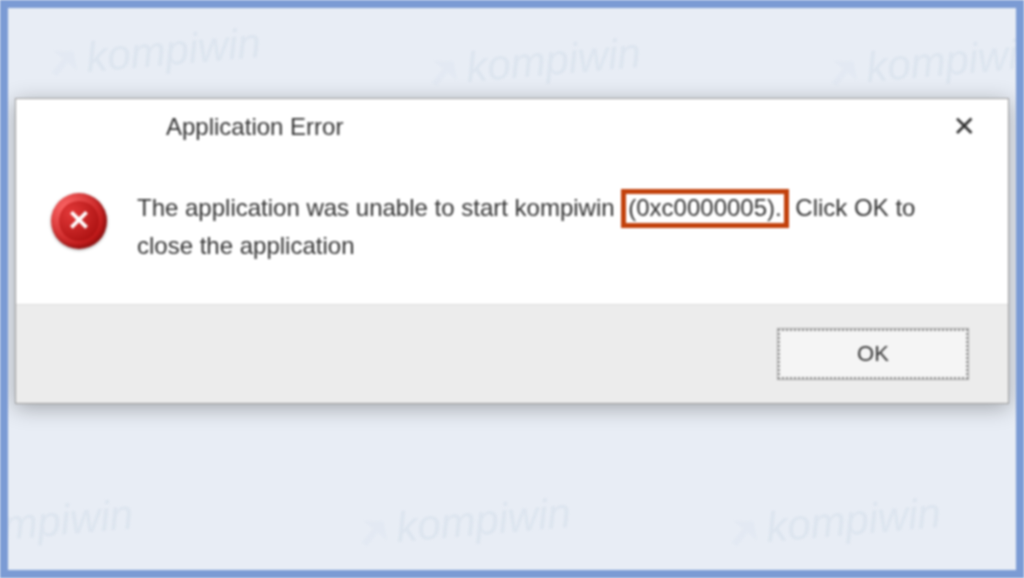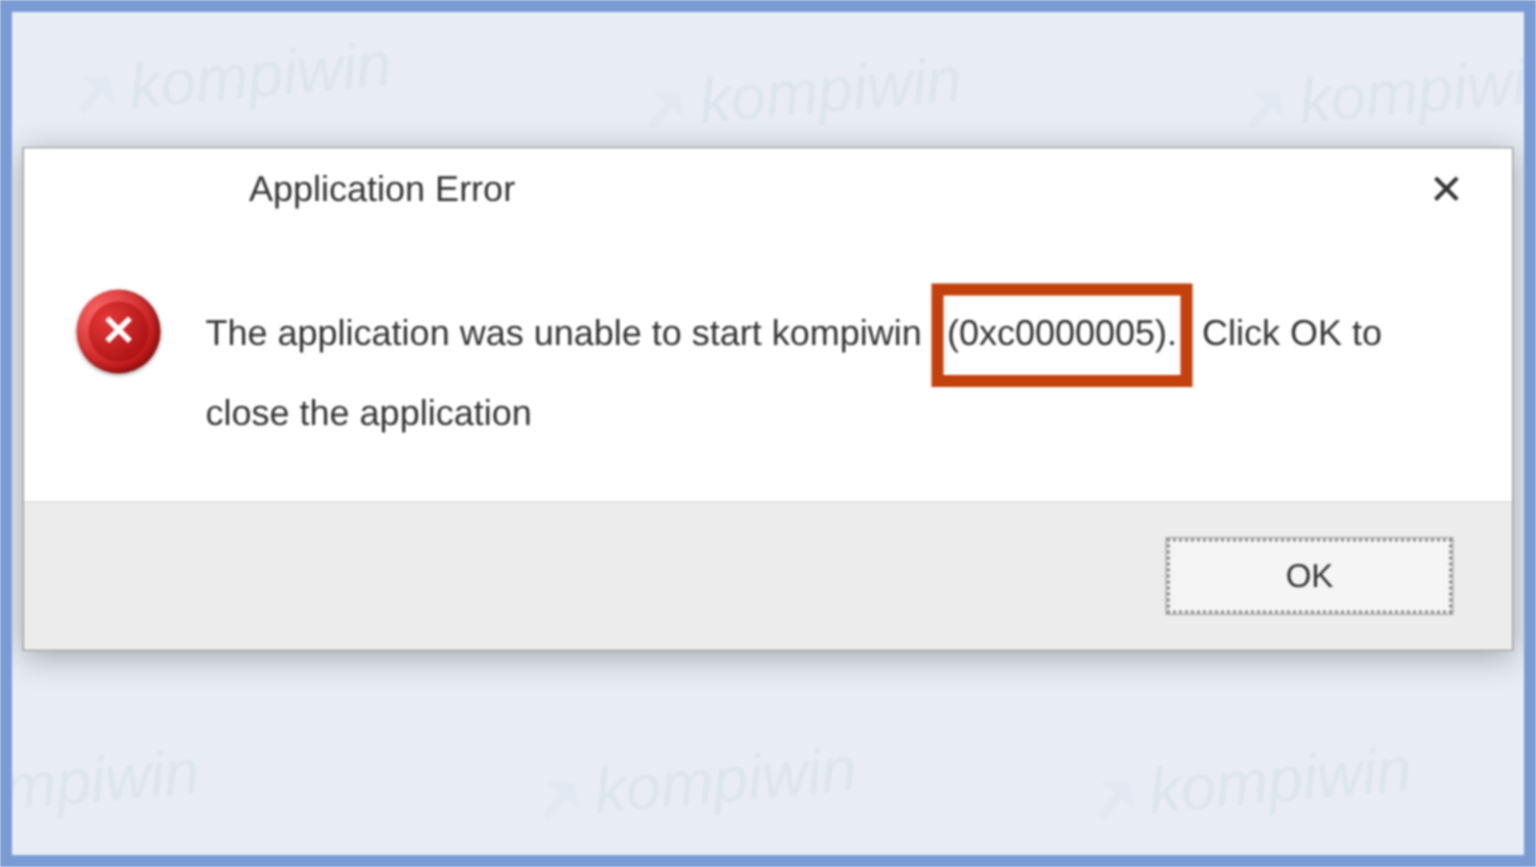--- a/index.html
+++ b/index.html
@@ -112,22 +112,22 @@
       font-weight: bold;
       line-height: 1;
     }
     .message-text {
       font-size: 24px;
       color: #333;
       line-height: 1.5;
       flex: 1;
     }
     .highlight-box {
-      border: 8px solid #c2410c;
-      padding: 12px 2px;
+      border: 5px solid #c2410c;
+      padding: 0 2px;
       display: inline-block;
       line-height: 1.2;
     }
     .dialog-footer {
       background: #ececec;
       padding: 24px 40px;
       display: flex;
       justify-content: flex-end;
       border-top: 1px solid #ddd;
     }

